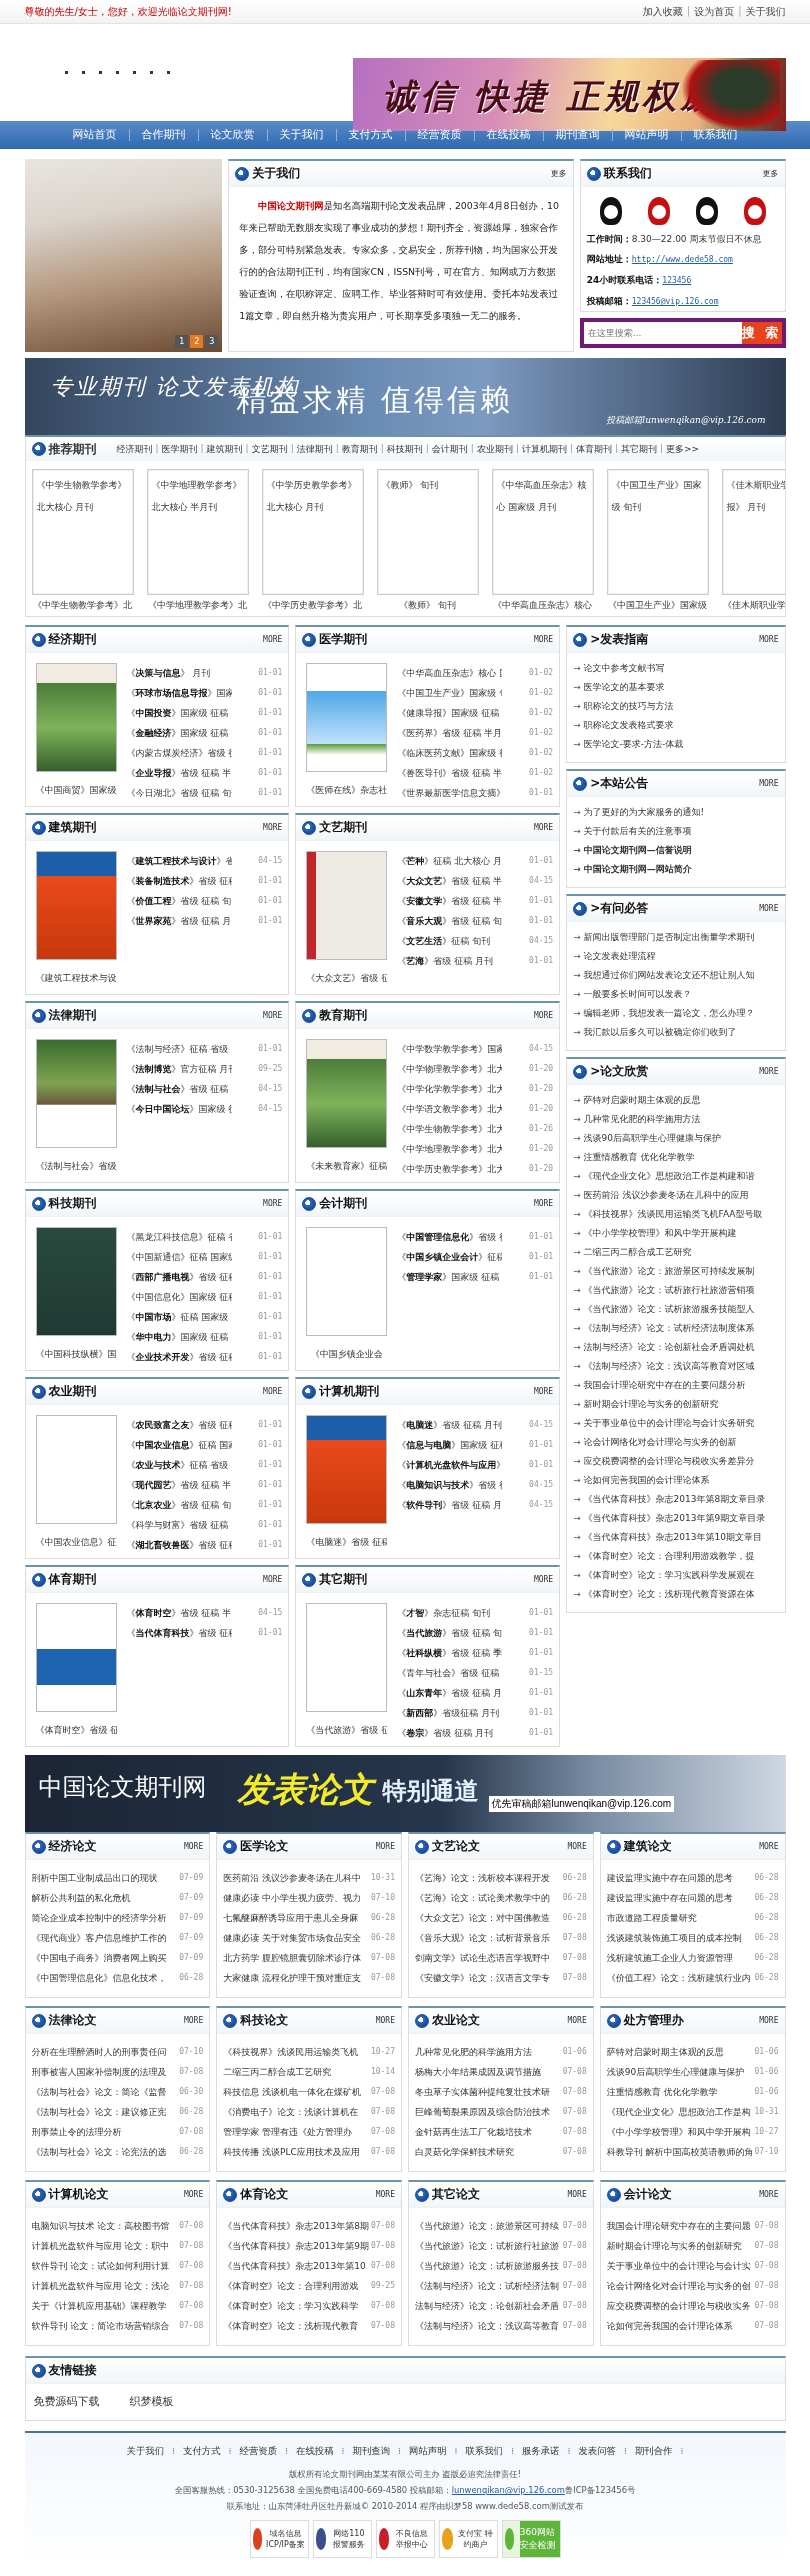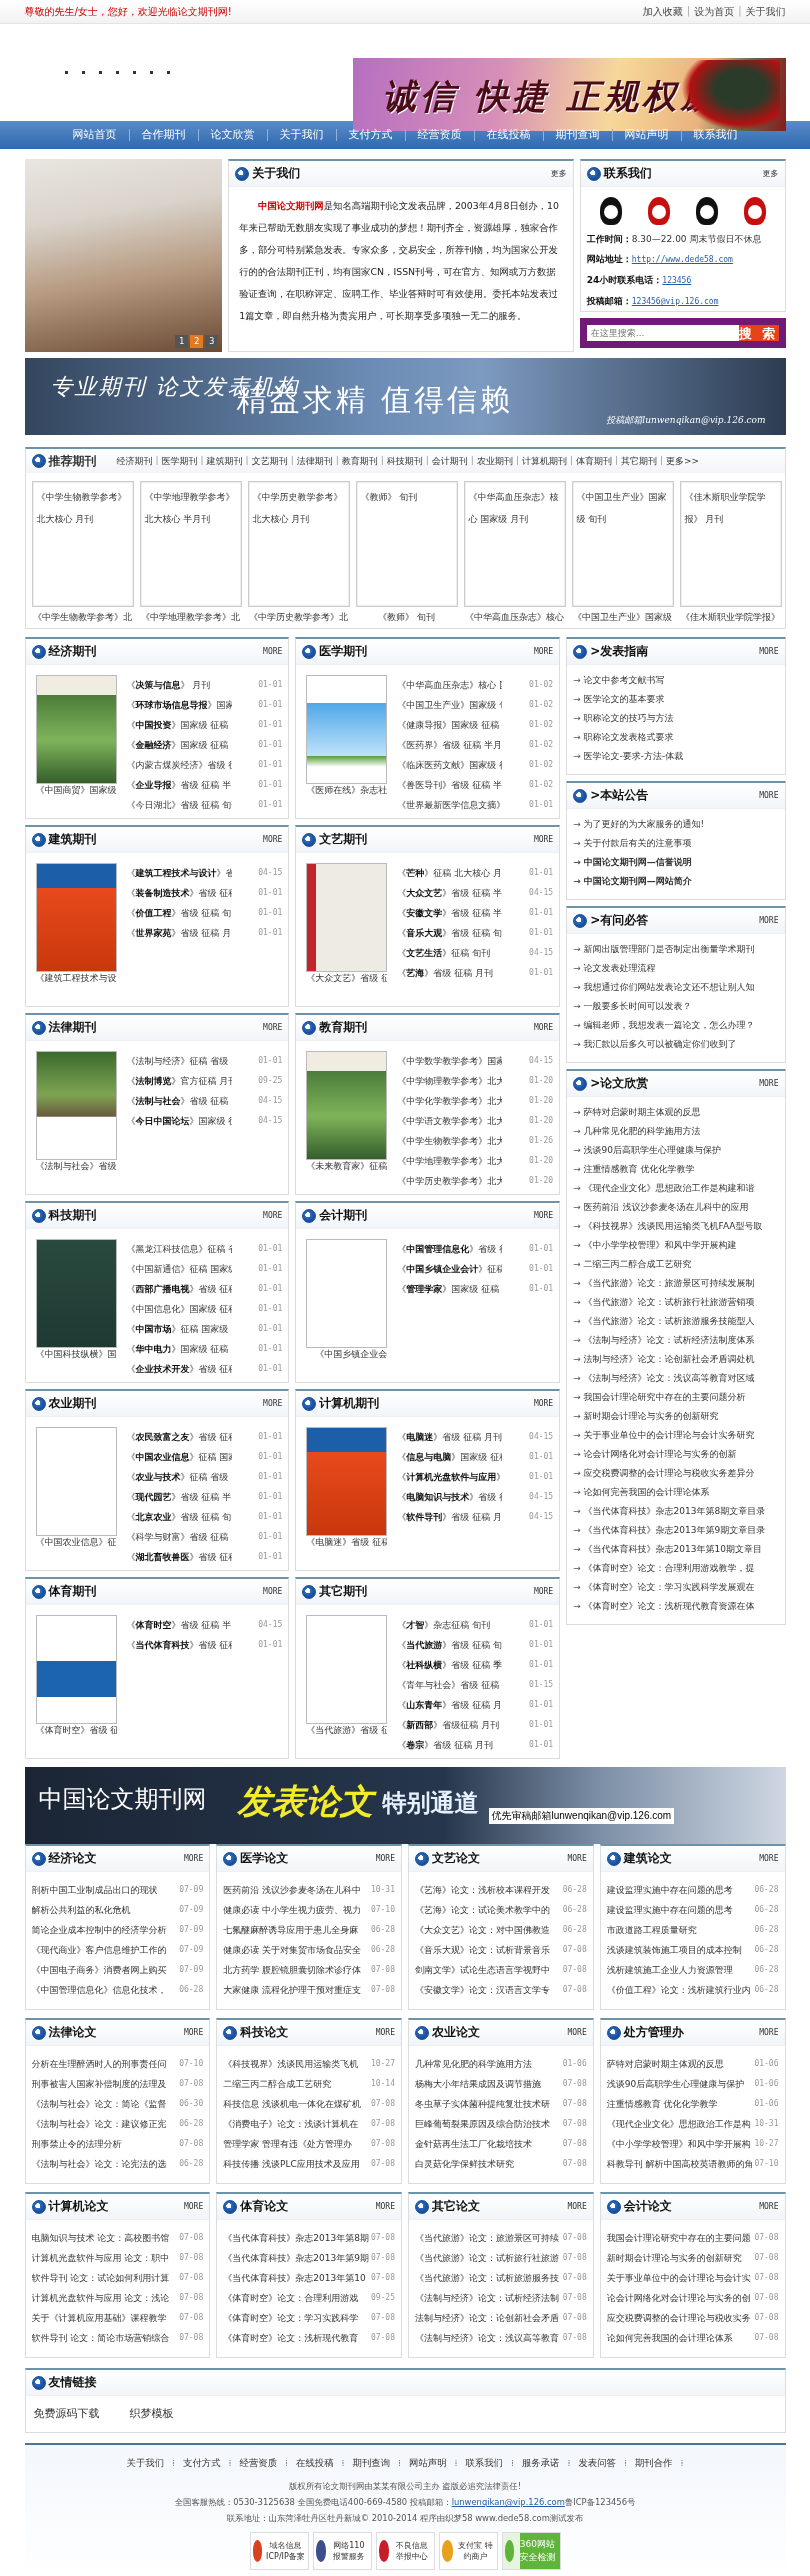--- a/index.html
+++ b/index.html
@@ -41,46 +41,46 @@
 .about-body b{color:#c00}
 .contact-col{width:206px;display:flex;flex-direction:column;gap:6px}
 .contact{height:153px}
 .qqs{display:flex;justify-content:space-around;padding:10px 6px 4px}
 .qq{width:22px;height:28px;border-radius:50% 50% 40% 40%;background:#111;position:relative}
 .qq::after{content:"";position:absolute;left:4px;top:8px;width:14px;height:14px;border-radius:50%;background:#fff}
 .qq.red{background:#c80f0f}
 .cinfo{padding:0 6px;font-size:9px;line-height:20px}
 .cinfo b{color:#111}
 .cinfo a{color:#235fa8;text-decoration:underline;font-family:"DejaVu Sans Mono",monospace;font-size:8px}
-.search{display:flex;height:30px;border:7px solid #701a75}
+.search{display:flex;height:30px;border:4px solid #701a75}
 .search input{flex:1;border:none;padding:0 4px;font-size:9px;color:#666;font-family:inherit}
 .search button{width:40px;background:#e8421c;color:#fff;border:none;font-size:13px;font-weight:bold;font-family:inherit;letter-spacing:3px}
 
 .banner2{height:77px;margin-top:6px;background:linear-gradient(90deg,#34465e 0%,#6a8bb4 45%,#7d9ac0 60%,#2c3c52 100%);position:relative;color:#fff}
 .banner2 .a{position:absolute;left:26px;top:14px;font-family:"DejaVu Serif",serif;font-size:22px;font-style:italic;letter-spacing:2px}
 .banner2 .b{position:absolute;left:212px;top:22px;font-size:30px;letter-spacing:3px}
 .banner2 .c{position:absolute;right:20px;bottom:8px;font-size:9px;font-style:italic;font-family:"DejaVu Serif",serif}
 
-.rec{margin-top:12px;border:1px solid #dcdcdc;border-top:2px solid #6b94ab}
+.rec{margin-top:0;border:1px solid #dcdcdc;border-top:2px solid #6b94ab}
 .rec-h{height:24px;display:flex;align-items:center;padding:0 6px;gap:20px;background:linear-gradient(#fff,#f1f5f9)}
 .rec-h .t{display:flex;gap:3px;align-items:center;font-weight:bold;font-size:12px}
 .rec-cats{font-size:9px;color:#333;display:flex;gap:3px}
 .rec-cats .s{color:#999}
-.rec-list{display:flex;gap:6px;padding:8px 6px 4px;overflow:hidden}
+.rec-list{display:flex;gap:13px;padding:8px 6px 4px;overflow:hidden}
 .rec-item{width:102px;flex:none}
 .rec-card{height:126px;border:1px solid #ccc;padding:4px;font-size:9px;line-height:22px;box-shadow:inset 0 0 0 1px #eee}
 .rec-cap{font-size:9px;text-align:center;margin-top:4px;white-space:nowrap;overflow:hidden}
 
 .main{display:flex;gap:6px;margin-top:8px}
 .leftcol{width:547px;display:grid;grid-template-columns:1fr 1fr;gap:6px 6px;align-content:start}
 .jbox{height:182px}
 .jbody{display:flex;padding:10px 6px 4px 10px;gap:10px}
 .cover{width:81px;flex:none}
 .cover .img{width:81px;height:109px;border:1px solid #bbb}
-.cover .cap{font-size:9px;margin-top:0;text-align:right;white-space:nowrap;overflow:hidden}
+.cover .cap{font-size:9px;margin-top:12px;text-align:center;white-space:nowrap;overflow:hidden}
 .jlist{flex:1;font-size:9px;line-height:20px}
 .jlist li{list-style:none;display:flex;justify-content:space-between;white-space:nowrap}
 .jlist .n{overflow:hidden;max-width:105px}
 .jlist .n b{color:#111}
 .jlist .d{color:#999;font-size:8px;font-family:"DejaVu Sans Mono",monospace}
 .rightcol{width:224px;display:flex;flex-direction:column;gap:6px}
 .side ul{padding:6px 6px 8px}
 .side li{list-style:none;font-size:9px;line-height:19px;white-space:nowrap;overflow:hidden}
 .side li::before{content:"→ ";color:#555}
 .side li.b{font-weight:bold}

